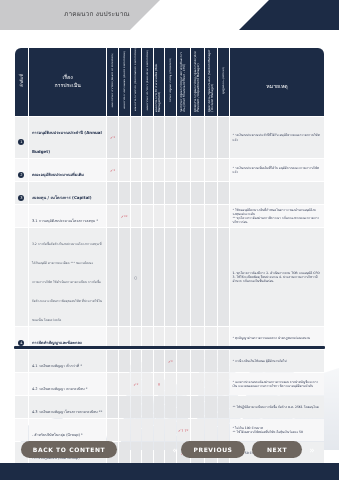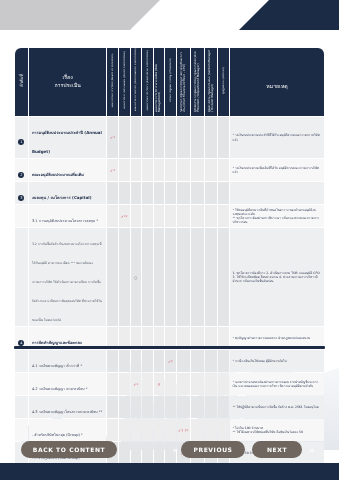--- a/index.html
+++ b/index.html
@@ -137,20 +137,21 @@
   }
   .chev-l{ left:166px; }
   .chev-r{ left:303px; }
 </style>
 </head>
 <body>
 
 <div class="banner">
   <div class="banner-grey"></div>
   <div class="banner-navy"></div>
+  <div class="banner-title">ภาคผนวก งบประมาณ</div>
 </div>
 
 <div class="sheet">
 
   <div class="city">
     <svg width="339" height="120" viewBox="0 0 339 120" xmlns="http://www.w3.org/2000/svg">
       <defs>
         <linearGradient id="fade" x1="0" y1="0" x2="0" y2="1">
           <stop offset="0%" stop-color="#ffffff" stop-opacity="1"></stop>
           <stop offset="55%" stop-color="#ffffff" stop-opacity="0.45"></stop>

